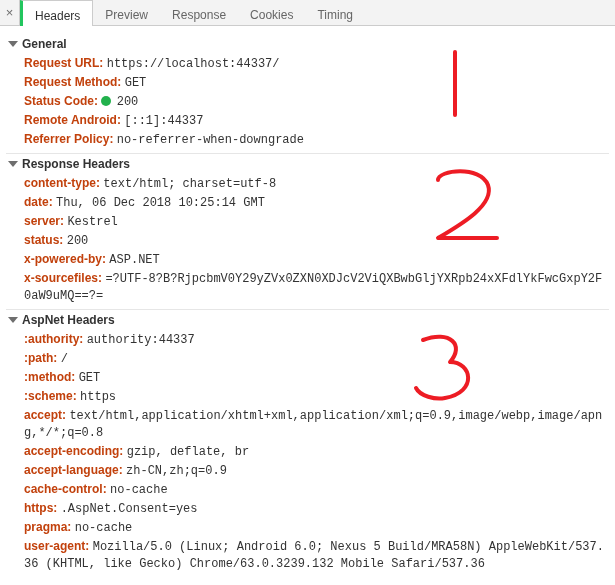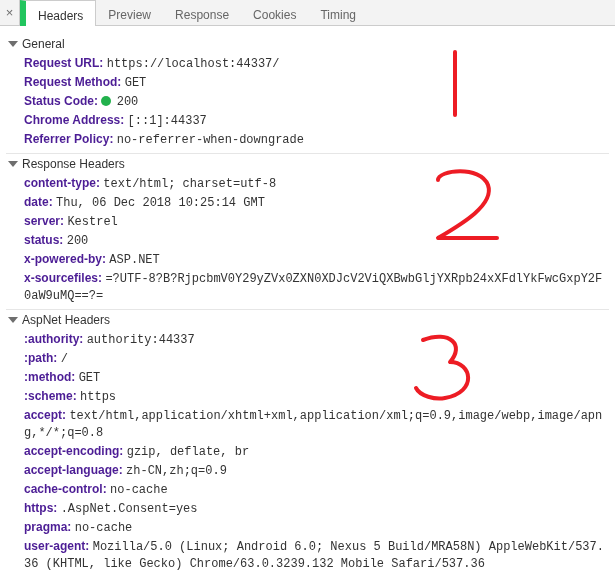--- a/index.html
+++ b/index.html
@@ -39,34 +39,34 @@
     cursor: pointer;
     display: flex;
     align-items: center;
     height: 26px;
     position: relative;
   }
   .tab.active {
     color: #333;
     background: #fff;
     border-top: 1px solid #ccc;
-    border-left: 6px solid #22c55e;
+    border-left: 3px solid #22c55e;
     border-right: 1px solid #ccc;
     margin-bottom: -1px;
   }
   .content {
     padding: 4px 6px 6px 6px;
   }
   .section {
     margin-top: 4px;
   }
   .section-header {
     display: flex;
     align-items: center;
-    font-weight: 400;
+    font-weight: 700;
     color: #333;
     cursor: pointer;
     padding: 3px 0 3px 2px;
   }
   .section + .section .section-header {
     border-top: 1px solid #e6e6e6;
   }
   .triangle {
     display: inline-block;
     width: 0; height: 0;
@@ -76,21 +76,21 @@
     margin-right: 4px;
     position: relative;
     top: 0px;
   }
   .rows { padding-left: 18px; }
   .row {
     padding: 1px 0;
     line-height: 16px;
     word-break: break-all;
   }
-  .k { font-weight: 700; color: #4c1d95; }
+  .k { font-weight: 700; color: #c2410c; }
   .v { font-family: Consolas, "Courier New", monospace; color: #333; }
   .status-dot {
     display: inline-block;
     width: 10px; height: 10px;
     border-radius: 50%;
     background: #22b14c;
     position: relative;
     top: 1px;
     margin-right: 2px;
   }
@@ -127,21 +127,21 @@
 
   <div class="section">
     <div class="section-header">
       <span class="triangle"></span>
       <span>General</span>
     </div>
     <div class="rows">
       <div class="row"><span class="k">Request URL:</span> <span class="v">https://localhost:44337/</span></div>
       <div class="row"><span class="k">Request Method:</span> <span class="v">GET</span></div>
       <div class="row"><span class="k">Status Code:</span> <span class="status-dot"></span> <span class="v">200</span></div>
-      <div class="row"><span class="k">Chrome Address:</span> <span class="v">[::1]:44337</span></div>
+      <div class="row"><span class="k">Remote Android:</span> <span class="v">[::1]:44337</span></div>
       <div class="row"><span class="k">Referrer Policy:</span> <span class="v">no-referrer-when-downgrade</span></div>
     </div>
   </div>
 
   <div class="section">
     <div class="section-header">
       <span class="triangle"></span>
       <span>Response Headers</span>
     </div>
     <div class="rows">

